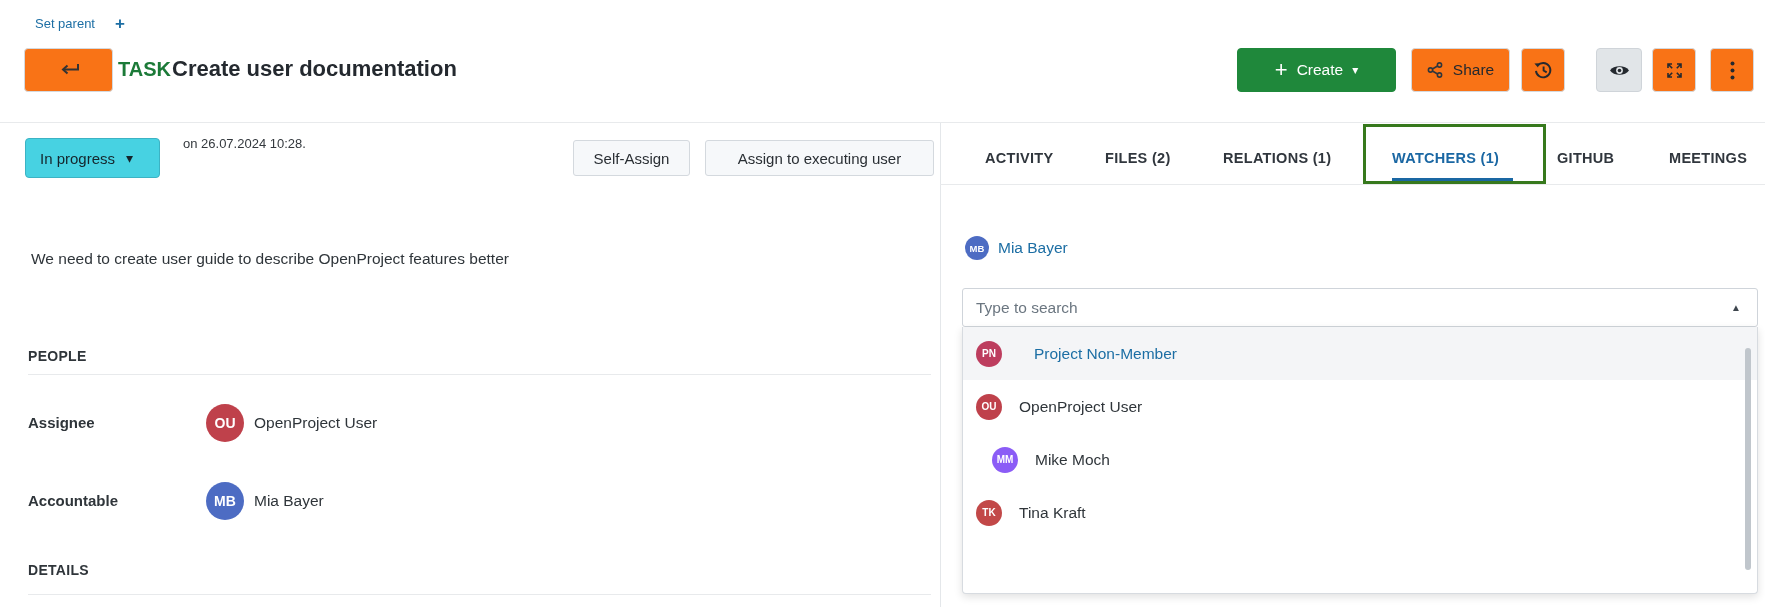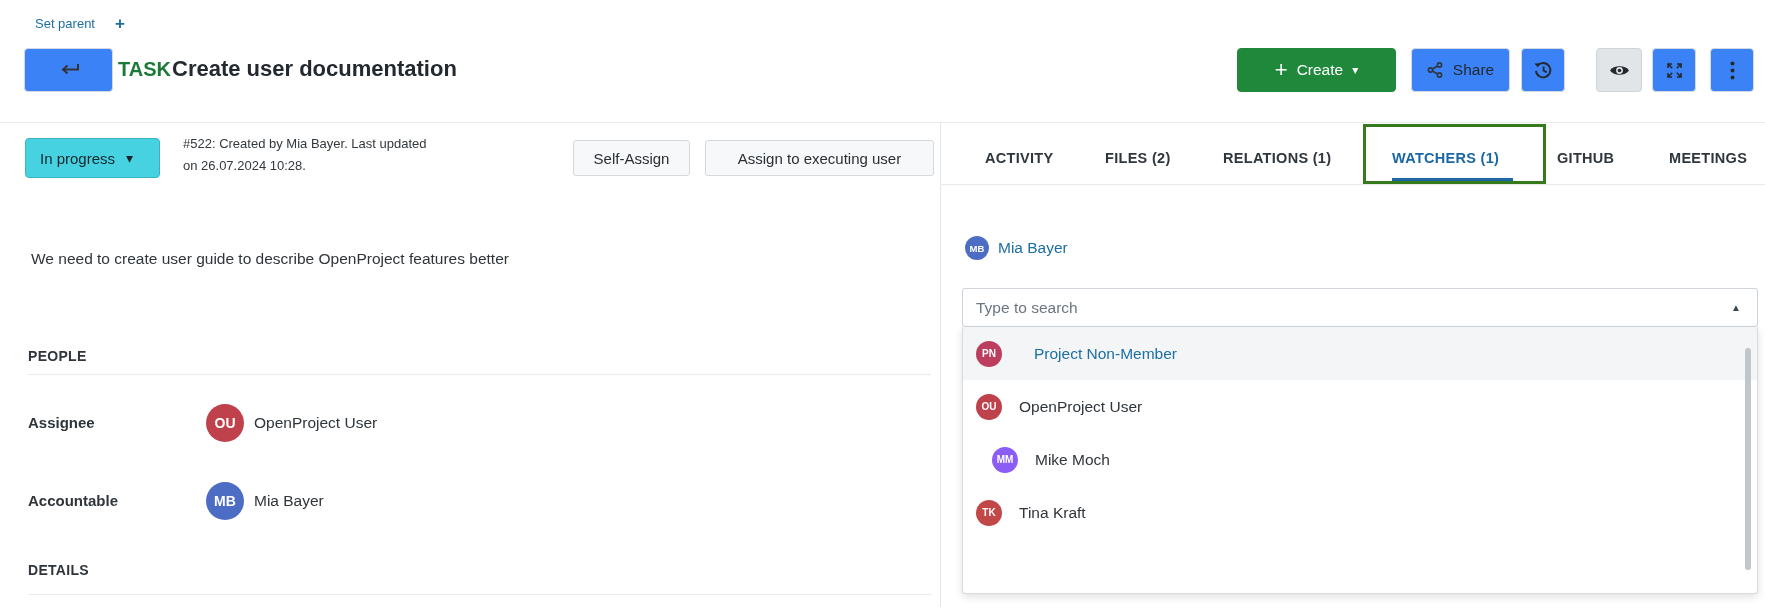--- a/index.html
+++ b/index.html
@@ -6,21 +6,21 @@
   html,body { width:1765px; height:607px; background:#fff; overflow:hidden;
               font-family:"Liberation Sans", sans-serif; color:#2f353a; }
   #app { position:relative; width:1765px; height:607px; background:#fff; }
   .abs { position:absolute; }
 
   
   .link { color:#1c6ea4; text-decoration:none; cursor:pointer; }
 
   
   .btn { display:flex; align-items:center; justify-content:center; gap:9px;
-         background:#3b82f6; border:1px solid #d4d9de; border-radius:4px;
+         background:#f97316; border:1px solid #d4d9de; border-radius:4px;
          font-size:15.5px; color:#24292f; cursor:pointer; }
   .btn.pressed { background:#e1e5e8; border-color:#cfd4d9; }
   .btn-green { background:#1f883b; border:1px solid #1f883b; color:#fff; }
 
   .title-type { font-weight:bold; font-size:20px; color:#1c7a38; }
   .title-text { font-weight:bold; font-size:22px; color:#24292f; }
 
   
   .status-chip { display:flex; align-items:center; justify-content:space-between;
                  background:#47d2e2; border:1px solid #3cb3c4; border-radius:4px;
@@ -157,21 +157,20 @@
 
   <div class="abs hline" style="left:0; top:122px; width:1765px;"></div>
   <div class="abs vline" style="left:940px; top:123px; height:484px;"></div>
 
   <div class="abs status-chip" style="left:25px; top:138px; width:135px; height:40px;">
     <span>In progress</span>
     <span class="caret" style="font-size:14px;">▾</span>
   </div>
 
   <div class="abs meta" style="left:183px; top:133px;">
-    <div>#522: Created by Mia Bayer. Last updated</div>
     <div>on 26.07.2024 10:28.</div>
   </div>
 
   <div class="abs small-btn" style="left:573px; top:140px; width:117px; height:36px;">
     <span>Self-Assign</span>
   </div>
   <div class="abs small-btn" style="left:705px; top:140px; width:229px; height:36px;">
     <span>Assign to executing user</span>
   </div>
 

